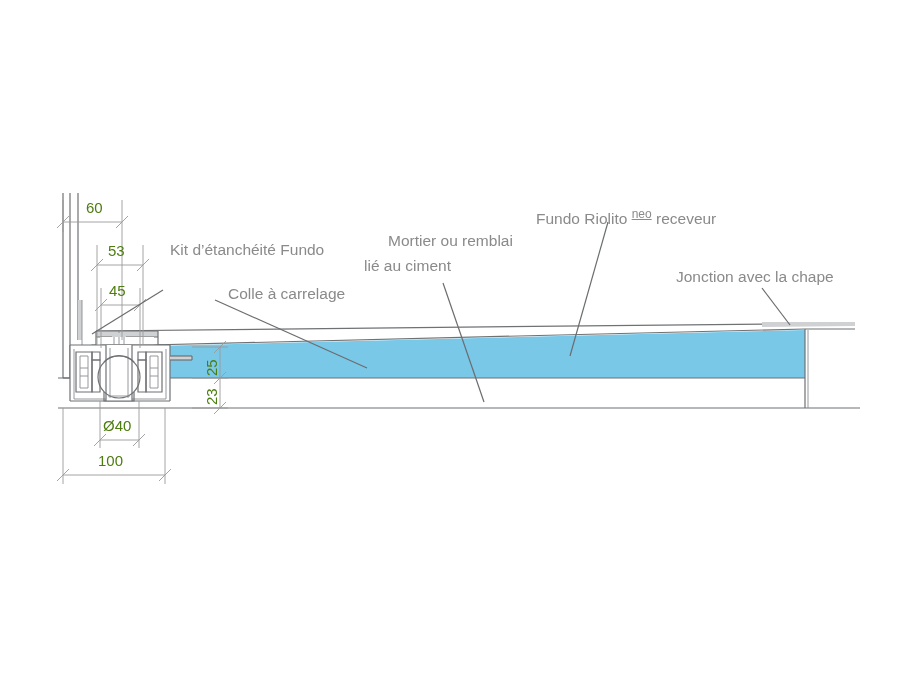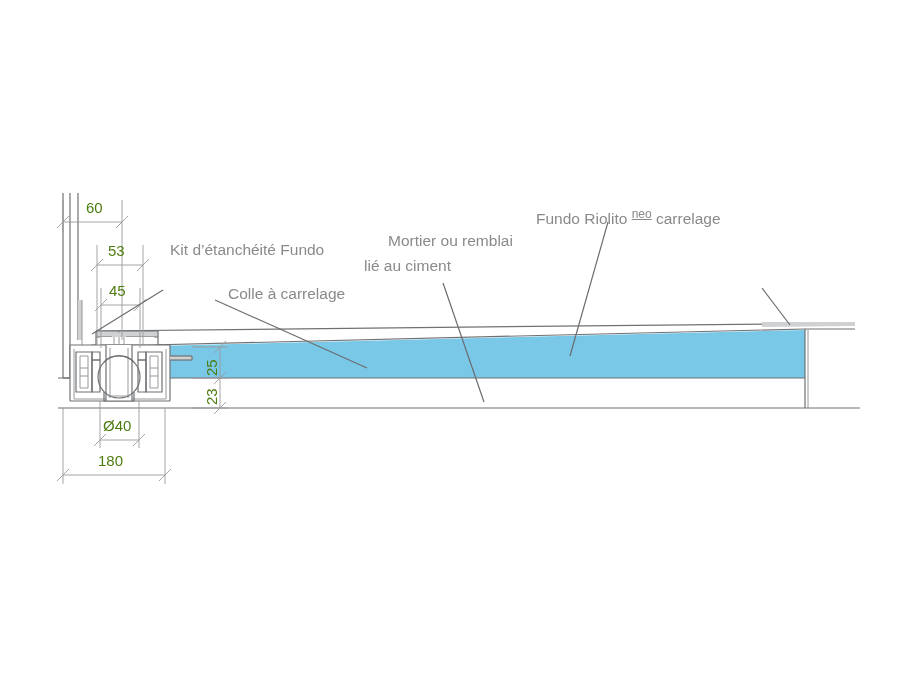--- a/index.html
+++ b/index.html
@@ -209,30 +209,31 @@
   </svg>
 
   <div class="callout" style="left:170px; top:240px;">Kit d’étanchéité Fundo</div>
 
   <div class="callout" style="left:228px; top:284px;">Colle à carrelage</div>
 
   <div class="callout" style="left:388px; top:231px;">Mortier ou remblai</div>
 
   <div class="callout" style="left:364px; top:256px;">lié au ciment</div>
 
-  <div class="callout" style="left:536px; top:205px;"><span>Fundo Riolito </span><sup>neo</sup><span> carrelage</span></div>
-
+  <div class="callout" style="left:536px; top:205px;"><span>Fundo Riolito </span><sup>neo</sup><span> receveur</span></div>
+
+  <div class="callout" style="left:676px; top:267px;">Jonction avec la chape</div>
 
   <div class="dimtext" style="left:86px; top:199px;">60</div>
 
   <div class="dimtext" style="left:108px; top:242px;">53</div>
 
   <div class="dimtext" style="left:109px; top:282px;">45</div>
 
   <div class="dimtext vert" style="left: 203px; top: 405px;">23</div>
 
   <div class="dimtext vert" style="left:203px; top:376px; margin-left:0;">25</div>
 
   <div class="dimtext" style="left:103px; top:417px;">Ø40</div>
 
-  <div class="dimtext" style="left:98px; top:452px;">180</div>
+  <div class="dimtext" style="left:98px; top:452px;">100</div>
 
 </div>
 
 </body></html>

